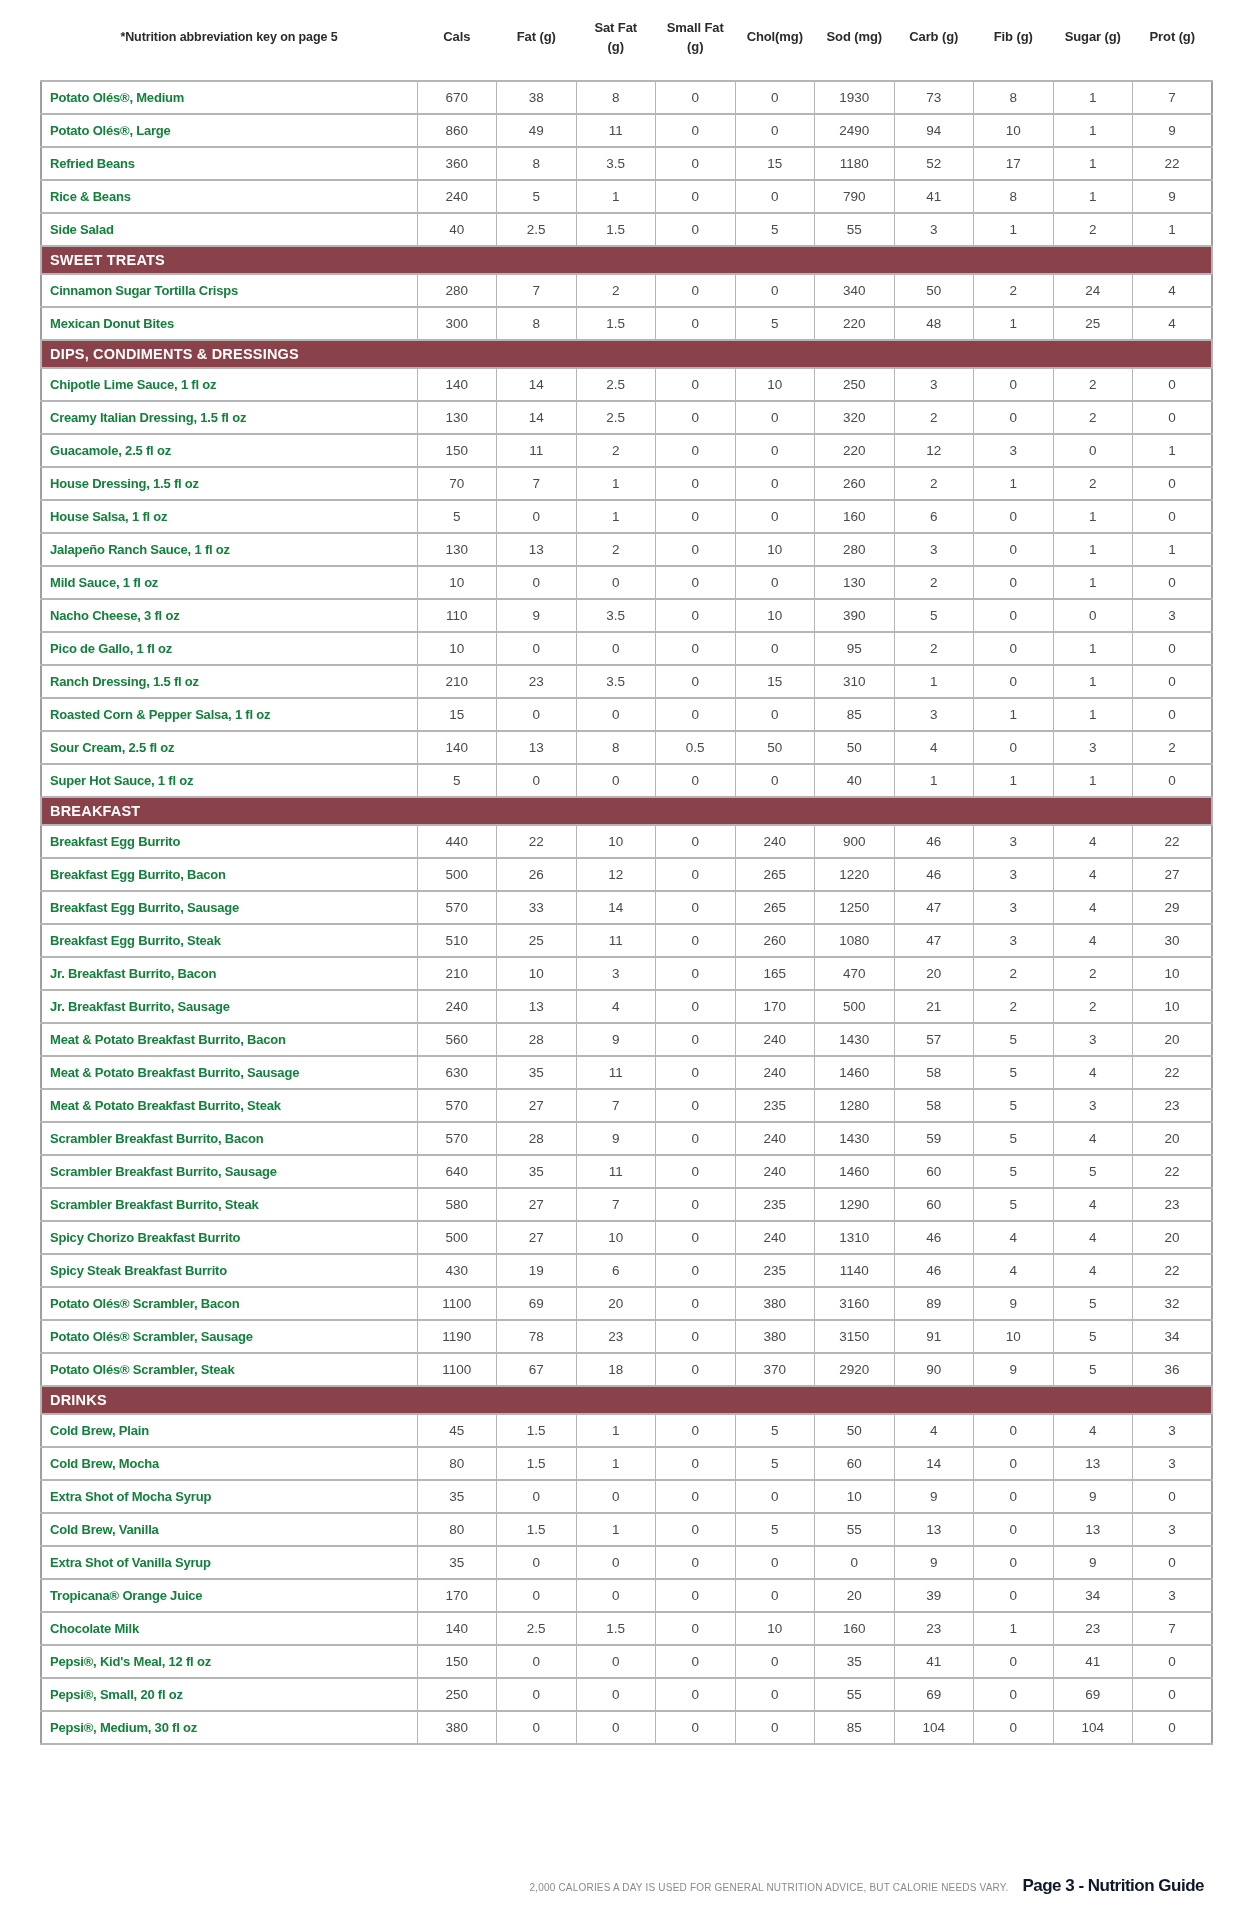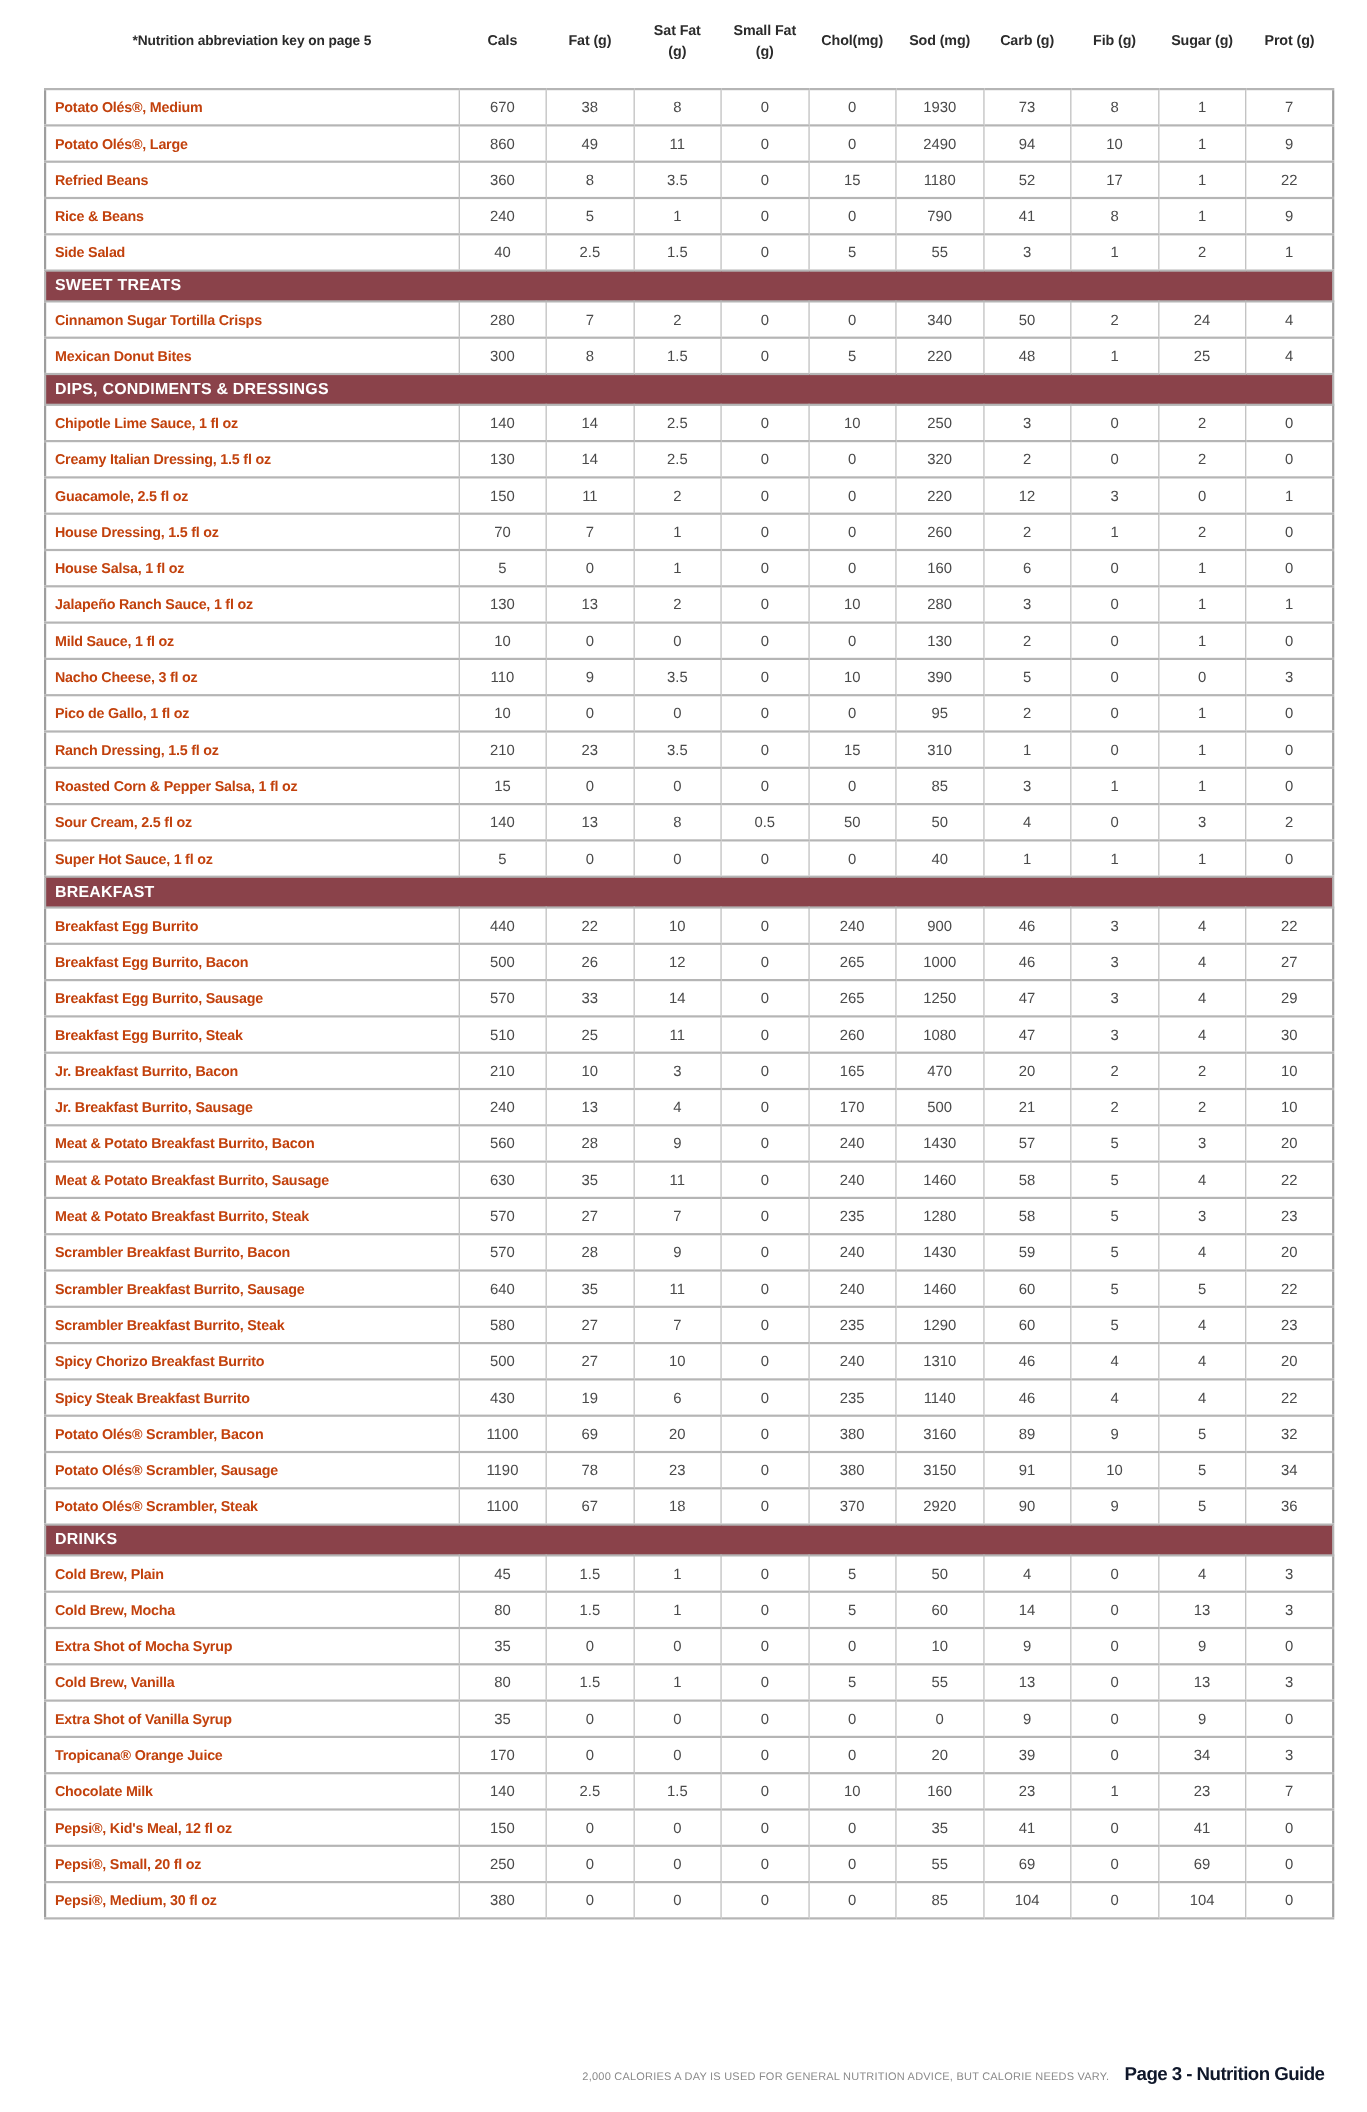--- a/index.html
+++ b/index.html
@@ -33,21 +33,21 @@
   tbody td {
     border: 2px solid #b5b5b5;
     border-left-width: 1px; border-right-width: 1px;
     height: 31px;
     font-size: 13.5px; color: #4a4a4a;
     text-align: center; vertical-align: middle;
     padding: 0;
   }
   tbody td.name-cell {
     text-align: left; padding-left: 8px;
-    font-size: 13px; font-weight: bold; color: #c2410c;
+    font-size: 13px; font-weight: bold; color: #15803d;
     letter-spacing: -0.2px;
   }
   tbody tr.band-row td {
     background: var(--band-color, #8a424a);
     color: #ffffff; font-weight: bold; font-size: 14.5px;
     text-align: left; padding-left: 8px;
     height: 26px; letter-spacing: 0.2px;
     border-left-width: 2px; border-right-width: 2px; margin-top: 20px;
   }
 
@@ -382,21 +382,21 @@
           <td>4</td>
           <td>22</td>
         </tr>
         <tr>
           <td class="name-cell">Breakfast Egg Burrito, Bacon</td>
           <td>500</td>
           <td>26</td>
           <td>12</td>
           <td>0</td>
           <td>265</td>
-          <td>1000</td>
+          <td>1220</td>
           <td>46</td>
           <td>3</td>
           <td>4</td>
           <td>27</td>
         </tr>
         <tr>
           <td class="name-cell">Breakfast Egg Burrito, Sausage</td>
           <td>570</td>
           <td>33</td>
           <td>14</td>

